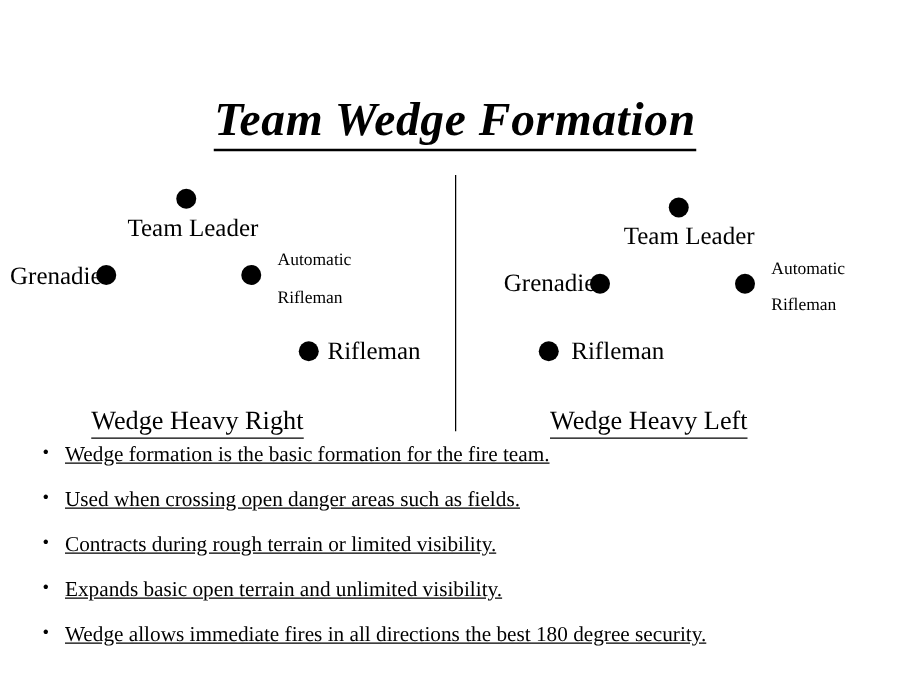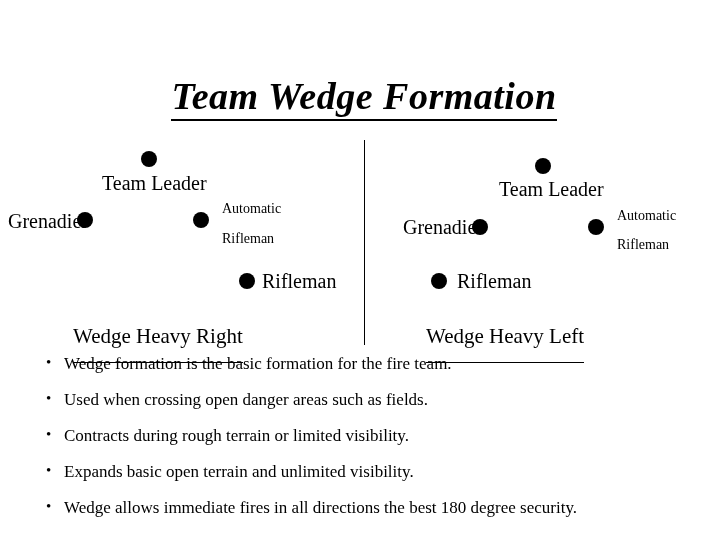--- a/index.html
+++ b/index.html
@@ -61,27 +61,28 @@
     font-size: 14px;
   }
   .caption {
     position: absolute;
     font-family: "Liberation Serif", serif;
     font-size: 21px;
     white-space: nowrap;
   }
   .caption span {
     border-bottom: 1.5px solid #000;
-    padding-bottom: 14px;
+    padding-bottom: 2px;
   }
   .bullets {
     position: absolute;
-    left: 44px;
+    left: 32px;
     top: 354px;
     width: 660px;
+    text-decoration: underline;
   }
   .bullet {
     position: relative;
     font-family: "Liberation Serif", serif;
     font-size: 17px;
     line-height: 19px;
     margin-bottom: 17px;
     padding-left: 20px;
   }
   .bullet::before {
@@ -125,21 +126,21 @@
     <div class="dot" style="left:472px; top:219px;"></div>
     <div class="lbl" style="left:403px; top:219px;">Grenadier</div>
 
     <div class="dot" style="left:588px; top:219px;"></div>
     <div class="lbl small" style="left:617px; top:207px;">Automatic</div>
     <div class="lbl small" style="left:617px; top:236px;">Rifleman</div>
 
     <div class="dot" style="left:431px; top:273px;"></div>
     <div class="lbl" style="left:457px; top:273px;">Rifleman</div>
 
-    <div class="caption" style="left:426px; top:324px;"><span>Wedge Heavy Left</span></div>
+    <div class="caption" style="left:440px; top:324px;"><span>Wedge Heavy Left</span></div>
   </div>
 
   <div class="bullets">
     <div class="bullet">Wedge formation is the basic formation for the fire team.</div>
     <div class="bullet">Used when crossing open danger areas such as fields.</div>
     <div class="bullet">Contracts during rough terrain or limited visibility.</div>
     <div class="bullet">Expands basic open terrain and unlimited visibility.</div>
     <div class="bullet">Wedge allows immediate fires in all directions the best 180 degree security.</div>
   </div>
 

